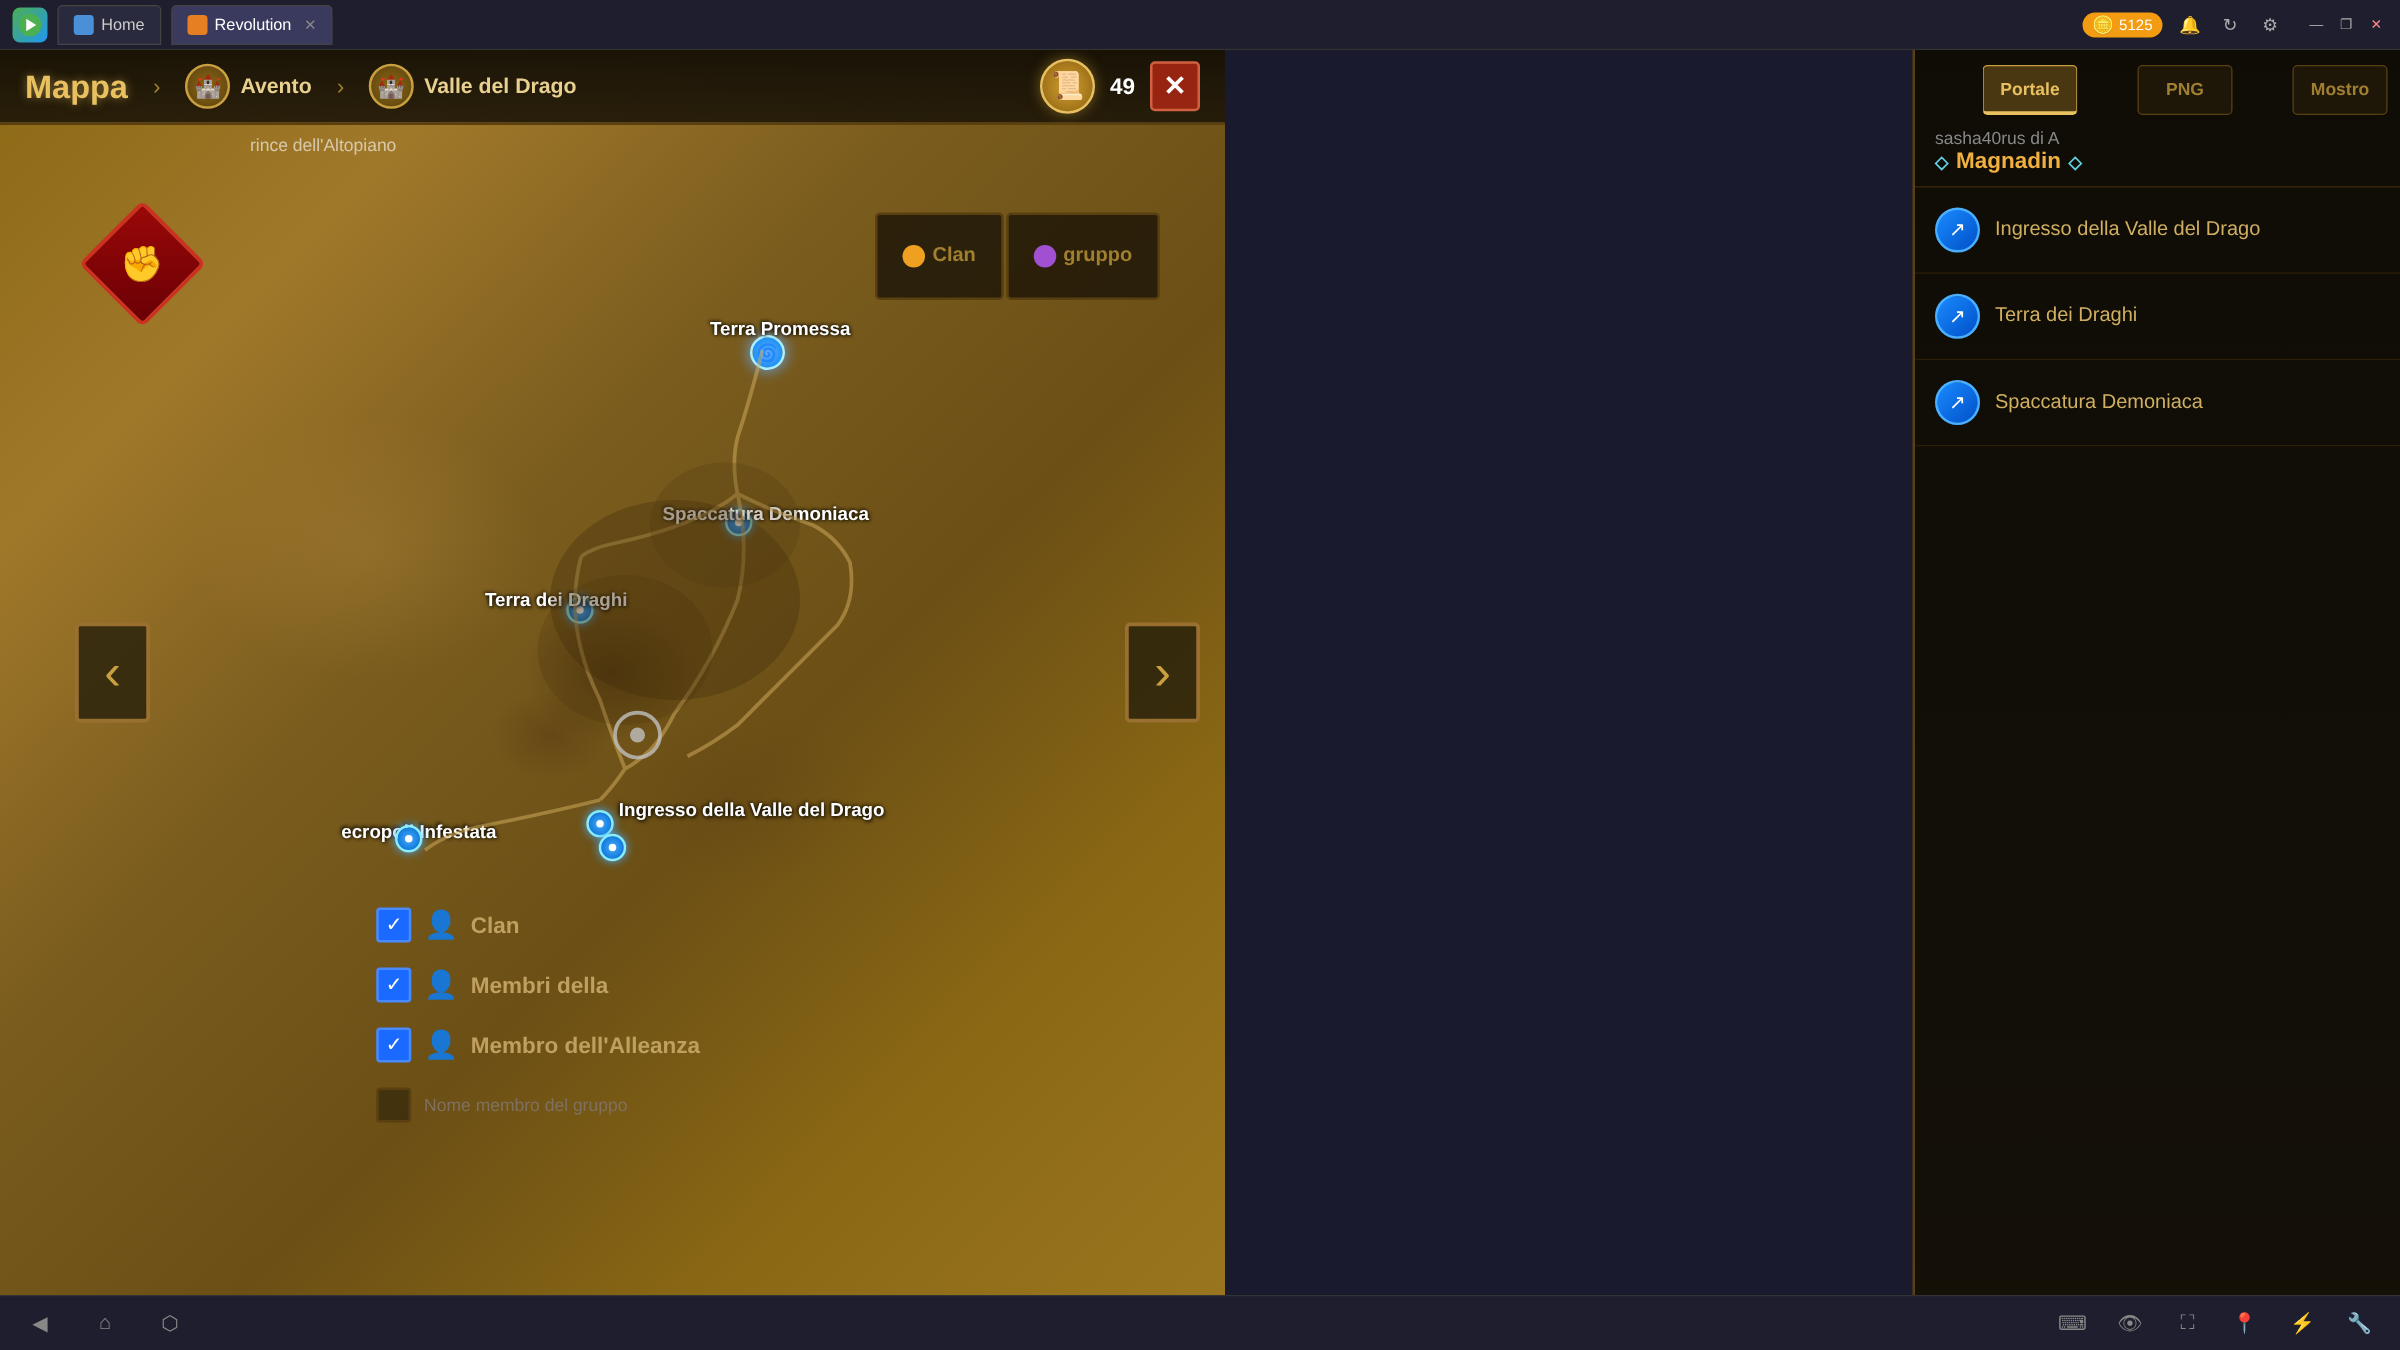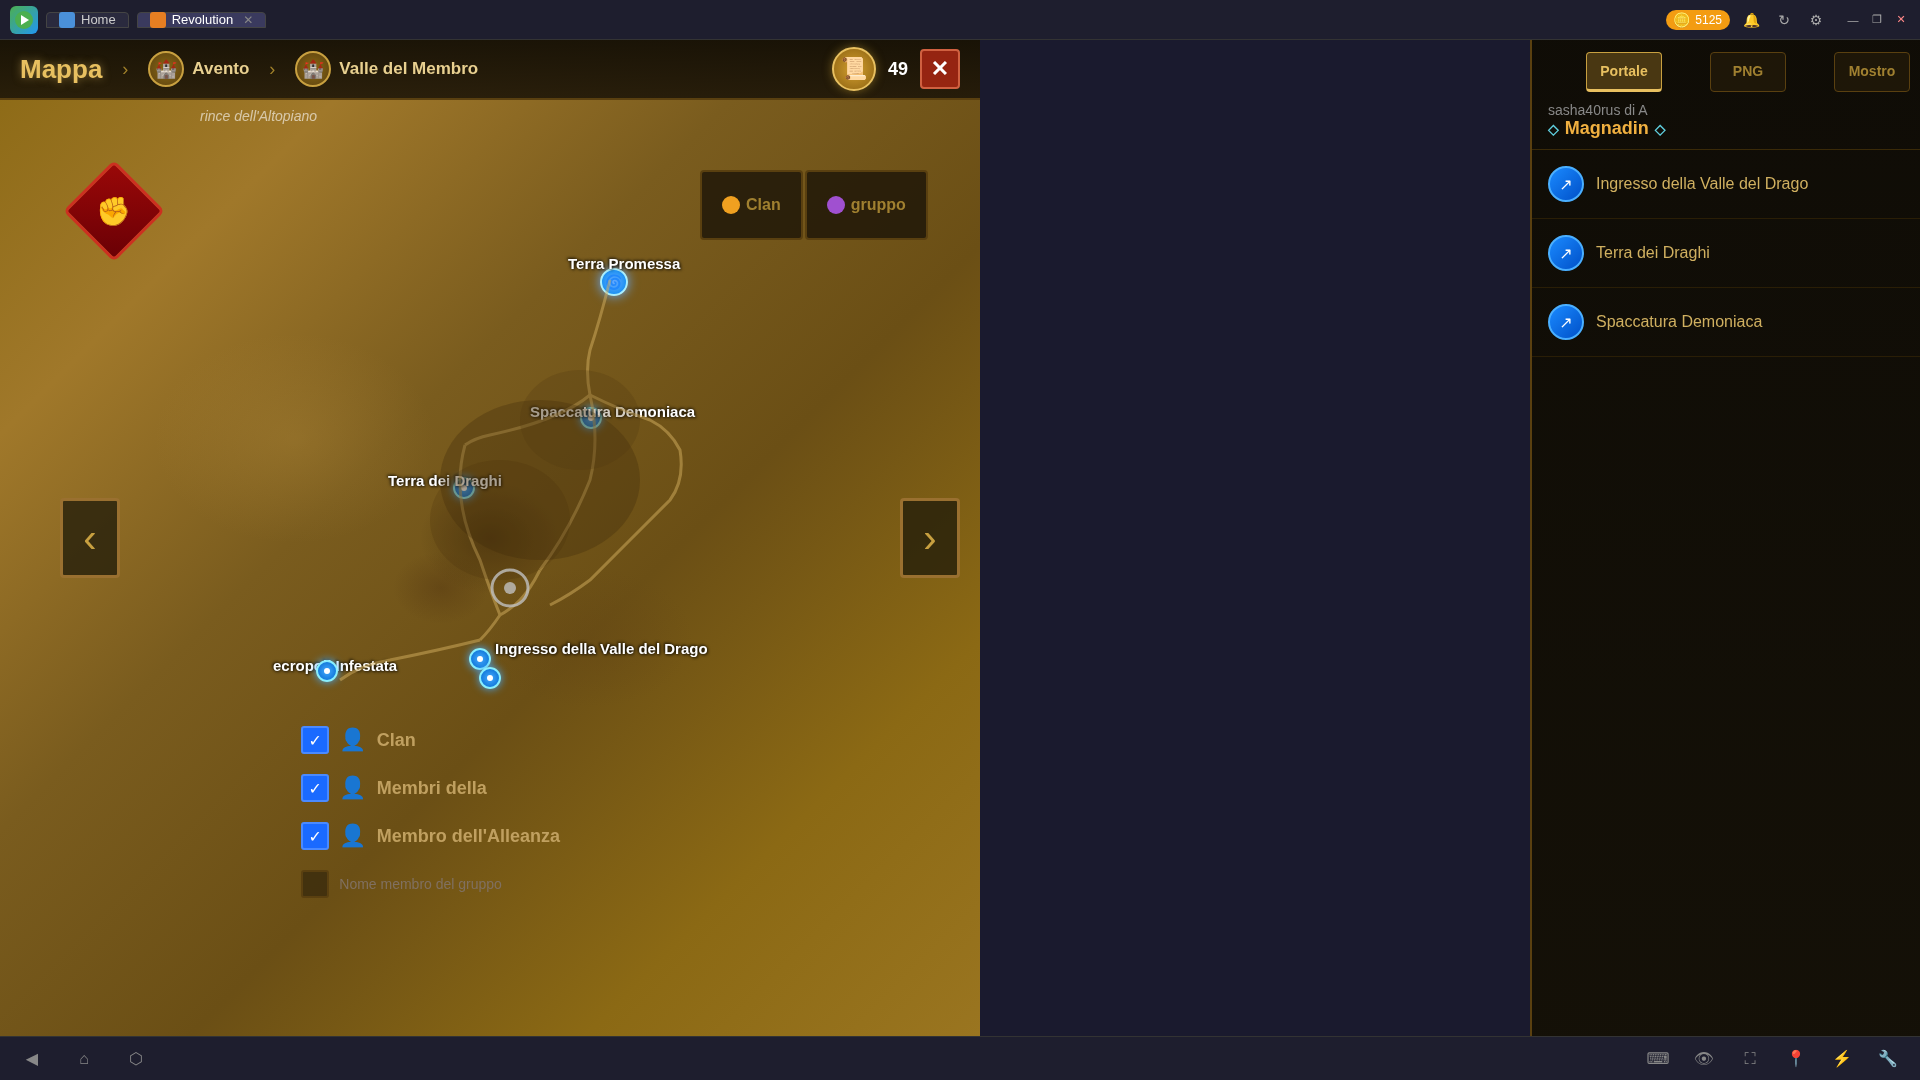--- a/index.html
+++ b/index.html
@@ -23,21 +23,21 @@
       border-bottom: 1px solid #333;
     }
     .bs-logo {
       width: 28px; height: 28px;
       background: linear-gradient(135deg, #4CAF50, #2196F3);
       border-radius: 6px;
       display: flex; align-items: center; justify-content: center;
       color: white; font-size: 10px; font-weight: bold;
     }
     .bs-tab {
-      height: 16px;
+      height: 32px;
       background: #2a2a3e;
       border-radius: 4px 4px 0 0;
       display: flex; align-items: center;
       padding: 0 12px; gap: 6px;
       color: #ccc; font-size: 13px;
       border: 1px solid #444;
     }
     .bs-tab.active { background: #3a3a5e; color: white; }
     .bs-tab-icon {
       width: 16px; height: 16px;
@@ -234,21 +234,20 @@
       color: #c8a040; font-size: 40px;
     }
 
     
     .overlay-top-text {
       position: absolute;
       top: 68px; left: 200px;
       color: rgba(255,255,255,0.6);
       font-size: 14px;
       z-index: 5;
-      font-style: italic;
     }
 
     
     .red-icon {
       position: absolute;
       left: 78px; top: 135px;
       width: 72px; height: 72px;
       z-index: 10;
     }
 
@@ -460,21 +459,21 @@
     <div class="top-nav">
       <span class="nav-title">Mappa</span>
       <span class="nav-arrow">›</span>
       <div class="nav-breadcrumb">
         <div class="nav-city-icon">🏰</div>
         <span class="nav-city-name">Avento</span>
       </div>
       <span class="nav-arrow">›</span>
       <div class="nav-breadcrumb">
         <div class="nav-city-icon">🏰</div>
-        <span class="nav-city-name">Valle del Membro</span>
+        <span class="nav-city-name">Valle del Drago</span>
       </div>
       <div class="nav-right">
         <div class="scroll-icon">📜</div>
         <span class="scroll-count">49</span>
         <div class="close-btn">✕</div>
       </div>
     </div>
 
     <div class="overlay-top-text">rince dell'Altopiano</div>
 

